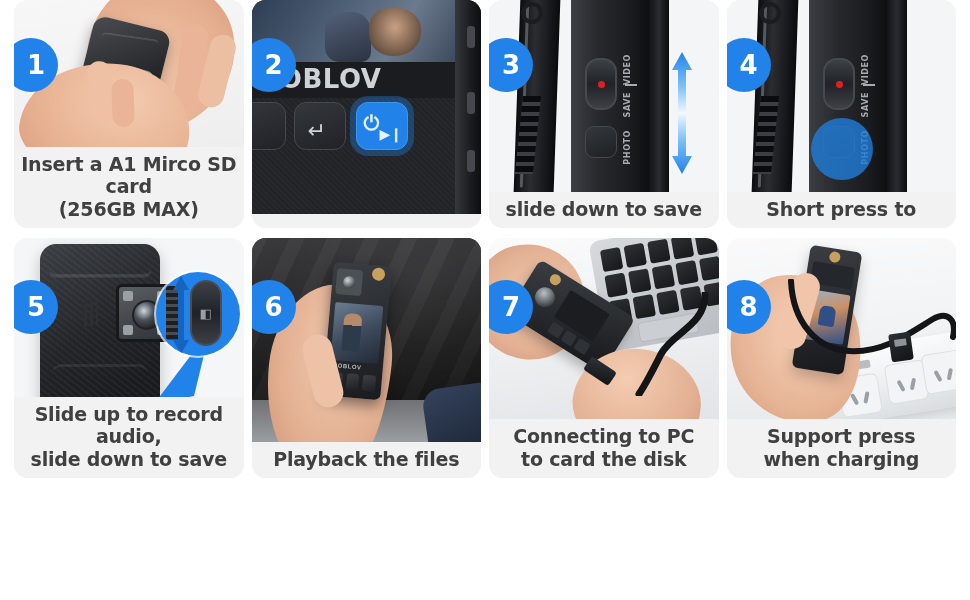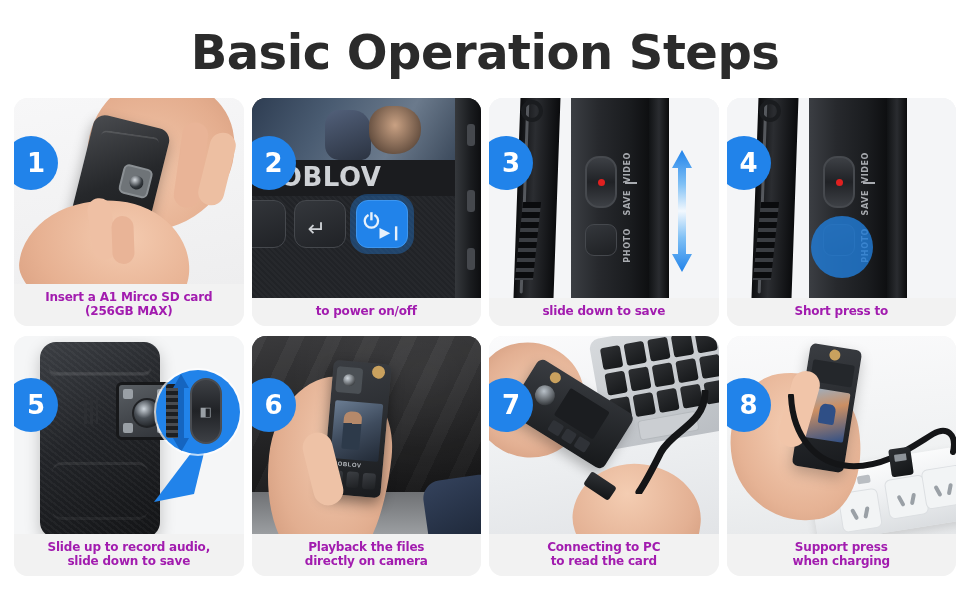--- a/index.html
+++ b/index.html
@@ -58,24 +58,24 @@
     position: relative;
     flex: 1 1 auto;
     overflow: hidden;
     background: #f4f5f6;
   }
 
   .caption {
     flex: 0 0 auto;
     background: #f2f2f2;
     text-align: center;
-    font-size: 12px;
+    font-size: 19px;
     font-weight: 700;
     line-height: 1.18;
-    color: #a21caf;
+    color: #404040;
     padding: 6px 4px 8px;
     font-family: "DejaVu Sans", sans-serif;
     letter-spacing: -0.2px;
   }
   .caption .l2 { display: block; }
 
   
   .badge {
     position: absolute;
     left: 0;
@@ -520,21 +520,20 @@
     content:""; position:absolute; left:5px; top:6px; width:12px; height:7px;
     background:#8d9399; border-radius:1px;
   }
   .p8 .cable { position:absolute; left: 60px; bottom: 20px; width: 180px; height: 120px; z-index: 7; }
 </style>
 </head>
 <body>
 
 <div class="page">
 
-  <div class="title">Basic Operation Steps</div>
 
   <div class="grid">
 
     <div class="card">
       <div class="photo p1">
         <div class="hand-top"></div>
         <div class="finger f2"></div>
         <div class="finger f1"></div>
         <div class="device">
           <div class="lens"></div>
@@ -568,21 +567,20 @@
         <div class="btn btnA"></div>
         <div class="btn btnB"></div>
         <div class="arrowglyph">↵</div>
         <div class="btn btnC"></div>
         <div class="powerglyph">⏻</div>
         <div class="playglyph">▶❙</div>
 
         <div class="badge">2</div>
       </div>
       <div class="caption">
-        <span class="l2">to power on/off</span>
       </div>
     </div>
 
     <div class="card">
       <div class="photo">
         <div class="side-scene">
           <div class="body"></div>
           <div class="edge"></div>
           <div class="clip"></div>
           <div class="clipring"></div>
@@ -691,21 +689,20 @@
             <span></span>
             <span></span>
             <span></span>
           </div>
         </div>
         <div class="thumb"></div>
         <div class="badge row2">6</div>
       </div>
       <div class="caption">
         <span class="l1">Playback the files</span>
-        <span class="l2">directly on camera</span>
       </div>
     </div>
 
     <div class="card">
       <div class="photo p7">
         <div class="laptop">
           <div class="keys">
             <i></i>
               <i></i>
               <i></i>
@@ -737,21 +734,21 @@
             <span></span>
             <span></span>
           </div>
         </div>
         <div class="plug"></div>
         <div class="hand2"></div>
         <div class="badge row2">7</div>
       </div>
       <div class="caption">
         <span class="l1">Connecting to PC</span>
-        <span class="l2">to read the card</span>
+        <span class="l2">to card the disk</span>
       </div>
     </div>
 
     <div class="card">
       <div class="photo p8">
         <div class="strip">
           <div class="usb"></div>
           <div class="usb usb2"></div>
           <div class="usb usb3"></div>
           <div class="sock s1"></div>

